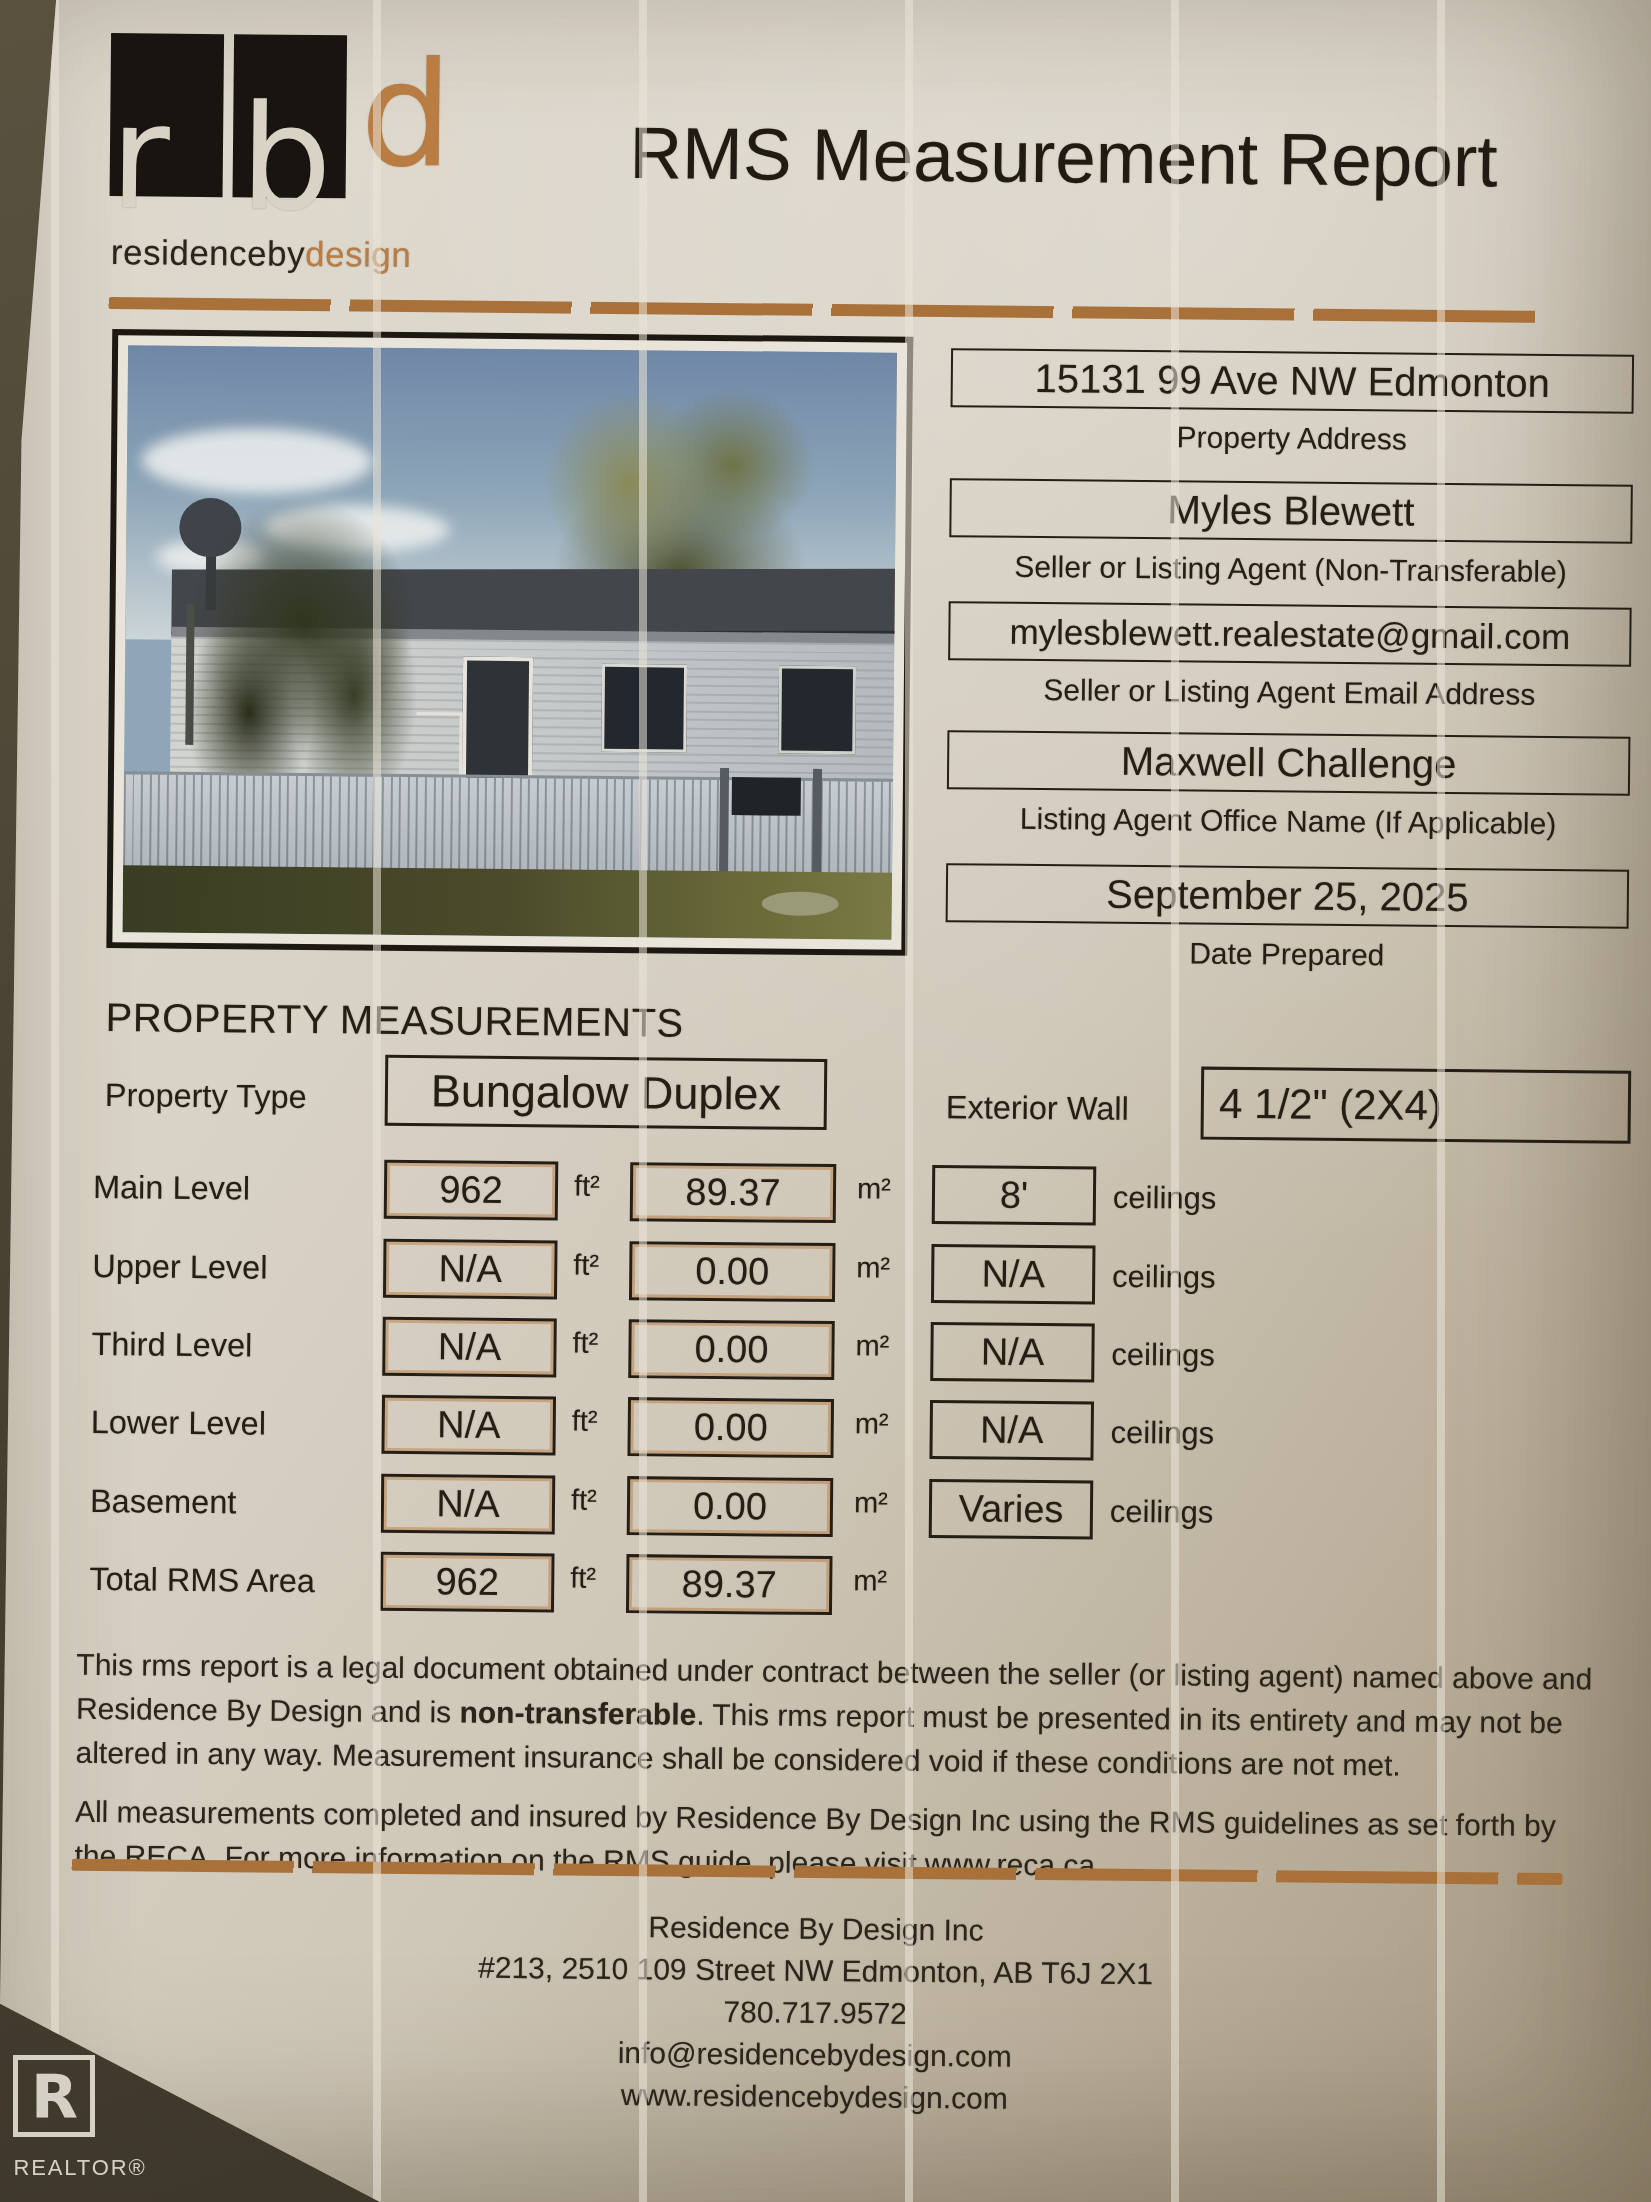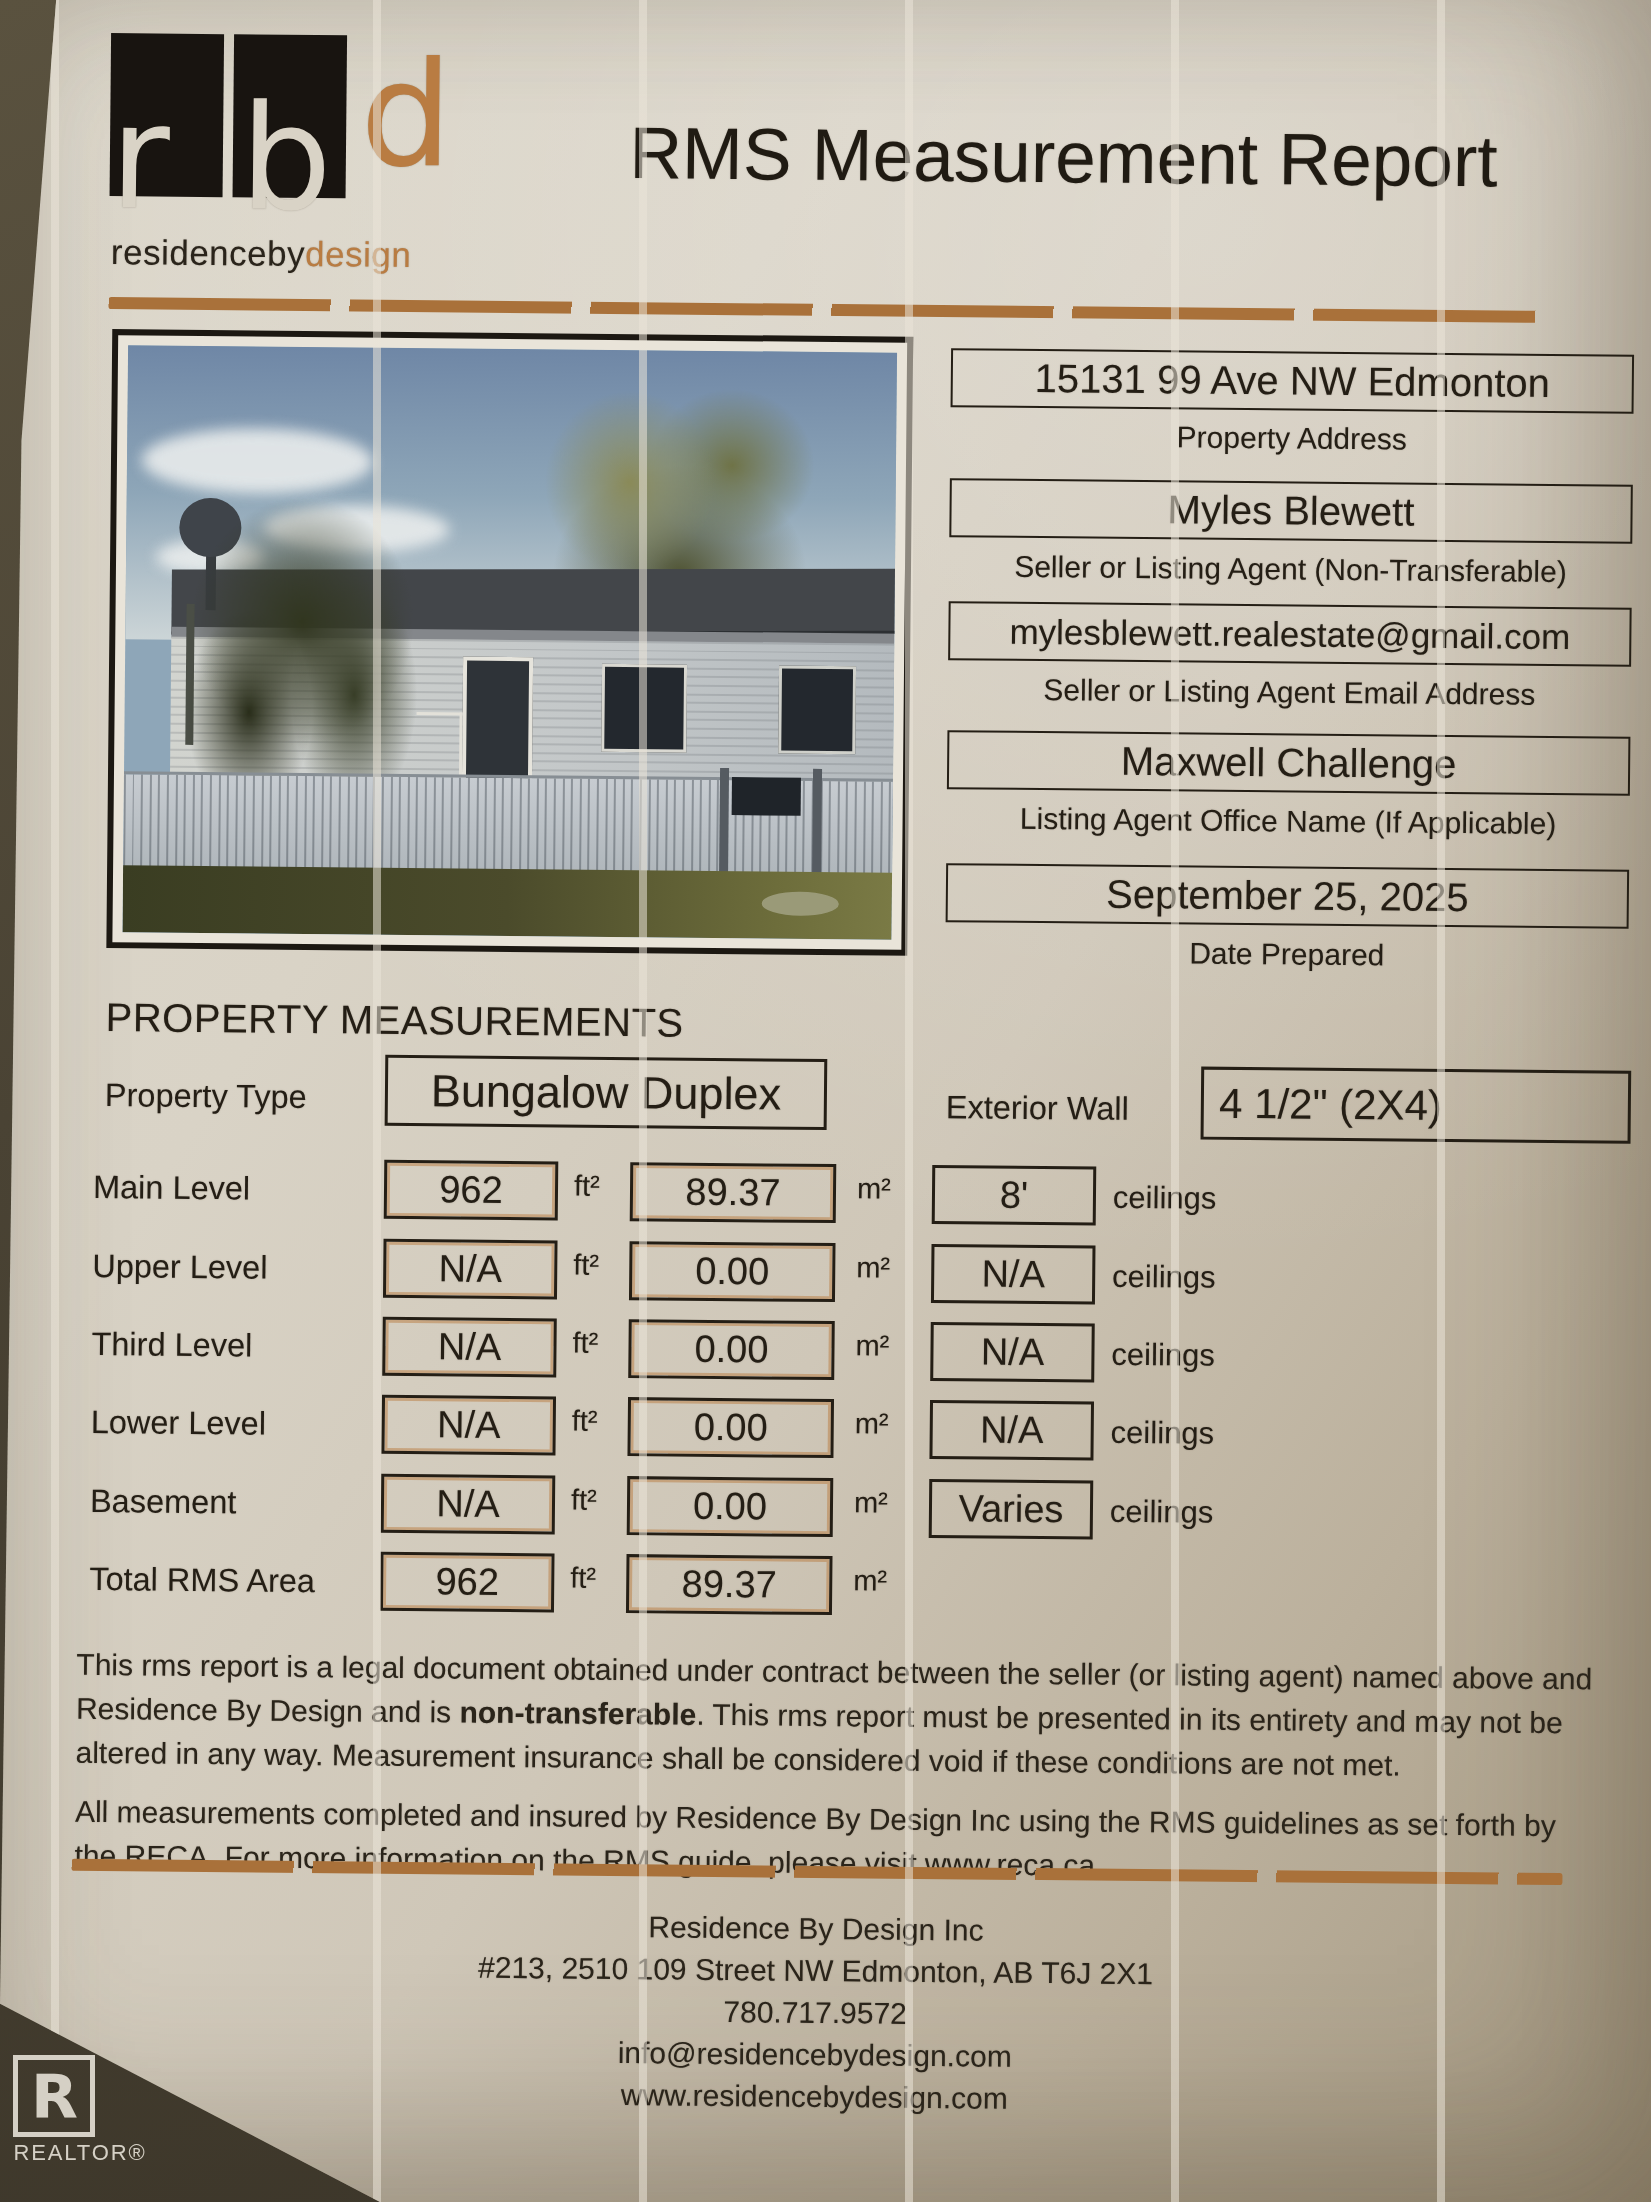--- a/index.html
+++ b/index.html
@@ -121,21 +121,21 @@
   .legal p{margin:0 0 15.3px 0;}
   .legal b{font-weight:700;}
   .footer{position:absolute;left:348px;top:1908px;width:956px;text-align:center;
           font-size:30px;line-height:42px;color:#2a241a;}
   .footer div{white-space:nowrap;}
   
   .realtor{position:absolute;left:13.4px;top:2055px;z-index:6;color:rgba(226,221,211,.92);}
   .r-box{width:82px;height:82px;border:5.7px solid rgba(226,221,211,.92);box-sizing:border-box;
          display:flex;align-items:center;justify-content:center;}
   .r-box span{font-size:61px;font-weight:700;font-family:"DejaVu Sans",sans-serif;line-height:1;}
-  .r-text{margin-top:3px;font-size:22px;letter-spacing:1.9px;white-space:nowrap;}
+  .r-text{margin-top:18px;font-size:22px;letter-spacing:1.9px;white-space:nowrap;}
 </style>
 </head>
 <body>
 
 <div class="stage">
   <div class="paper"></div>
 
   <div class="content">
 
     <div class="logo">

